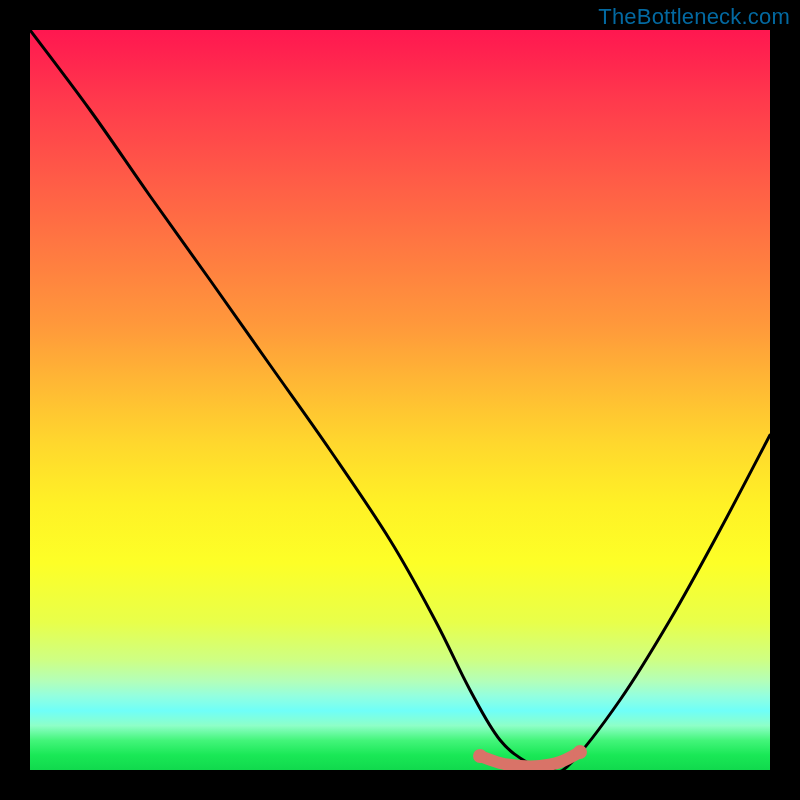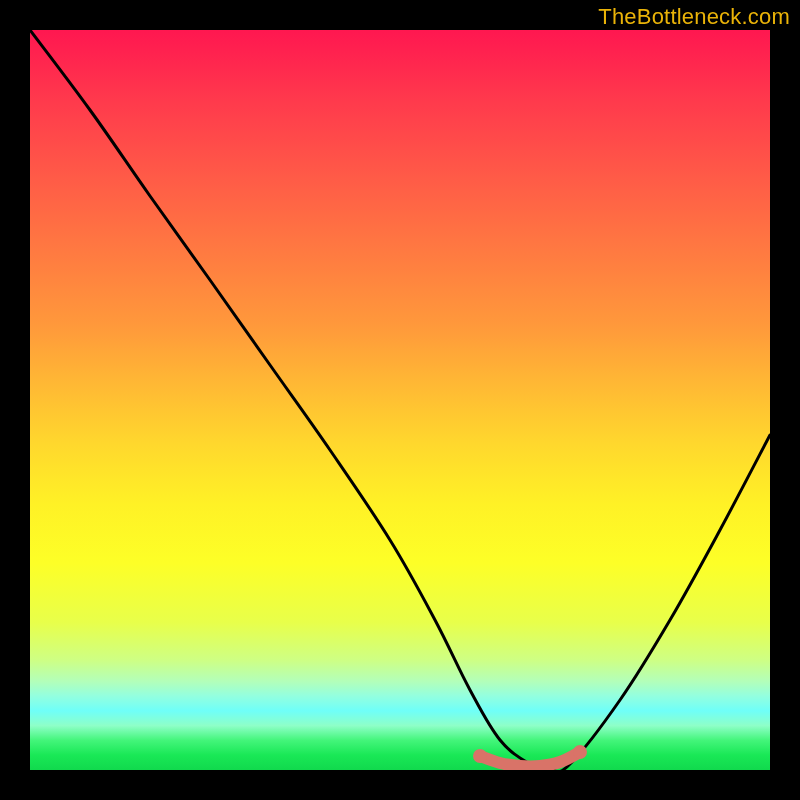--- a/index.html
+++ b/index.html
@@ -14,21 +14,21 @@
   .frame {
     position: relative;
     width: 800px;
     height: 800px;
     background: #000;
   }
   .attribution {
     position: absolute;
     top: 4px;
     right: 10px;
-    color: #eab308;
+    color: #0369a1;
     font-size: 22px;
     font-weight: 500;
     letter-spacing: 0.2px;
     z-index: 10;
   }
   .plot-area {
     position: absolute;
     left: 30px;
     top: 30px;
     width: 740px;

